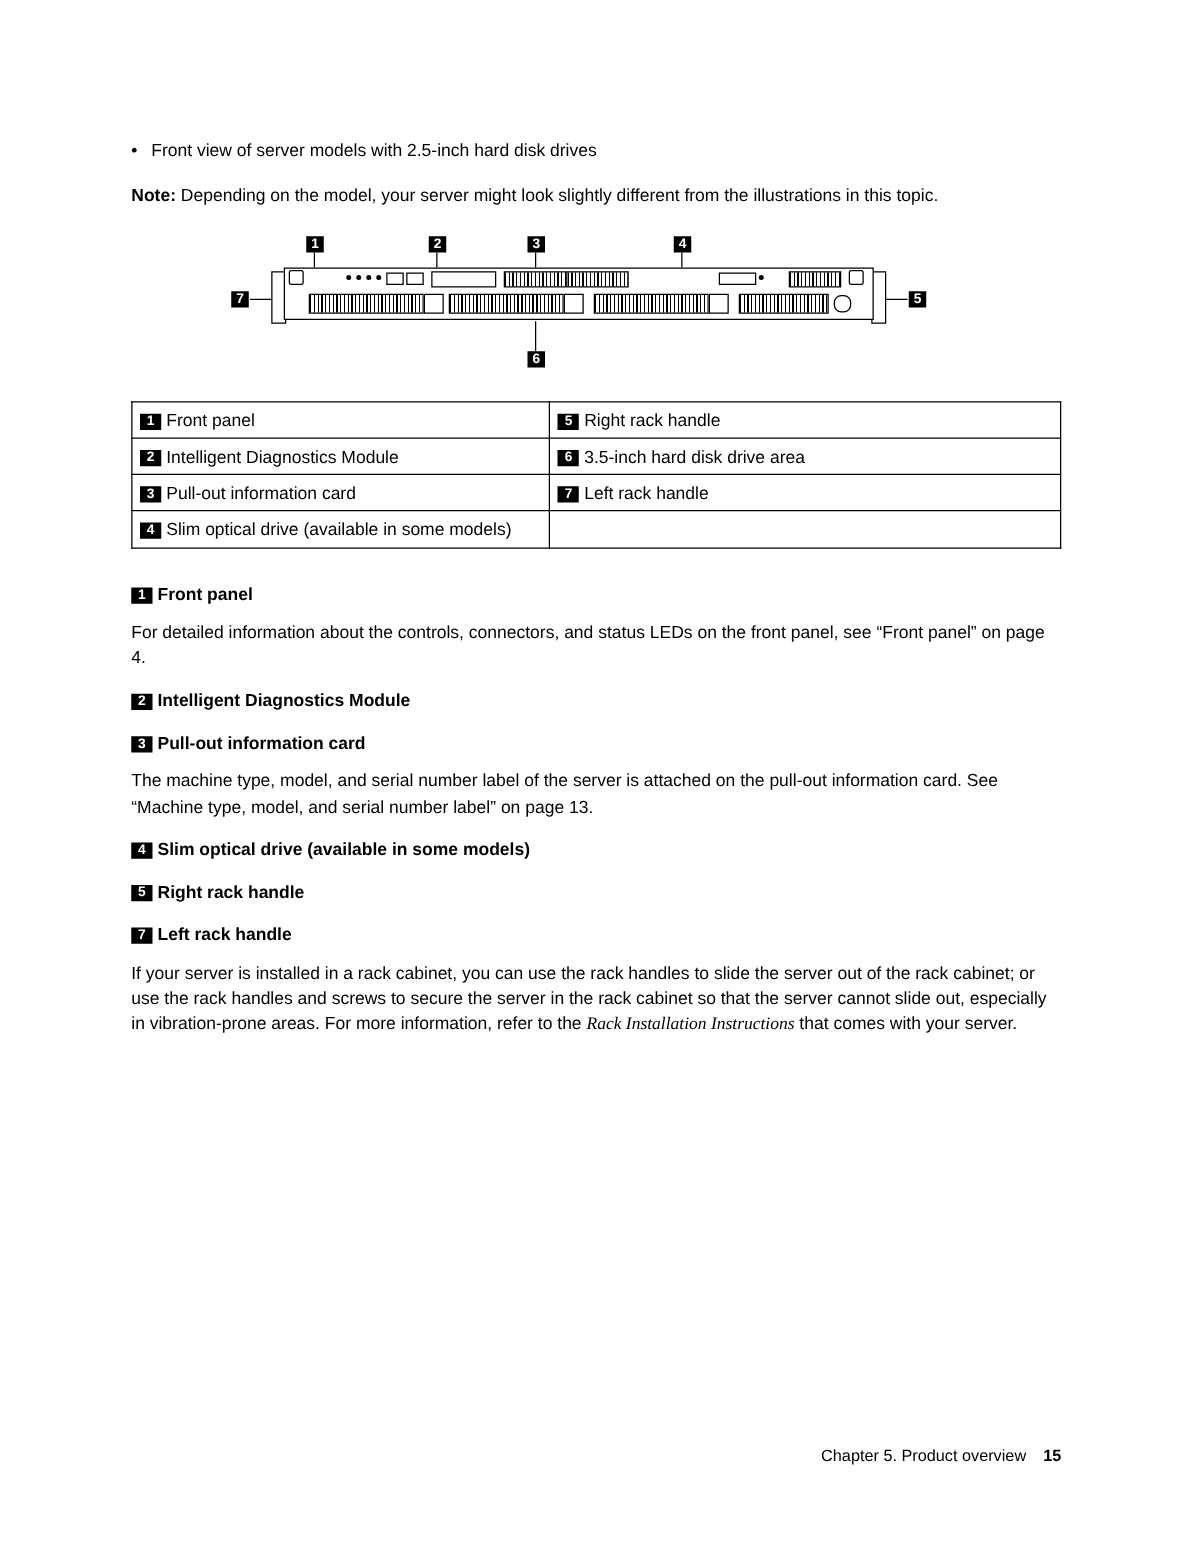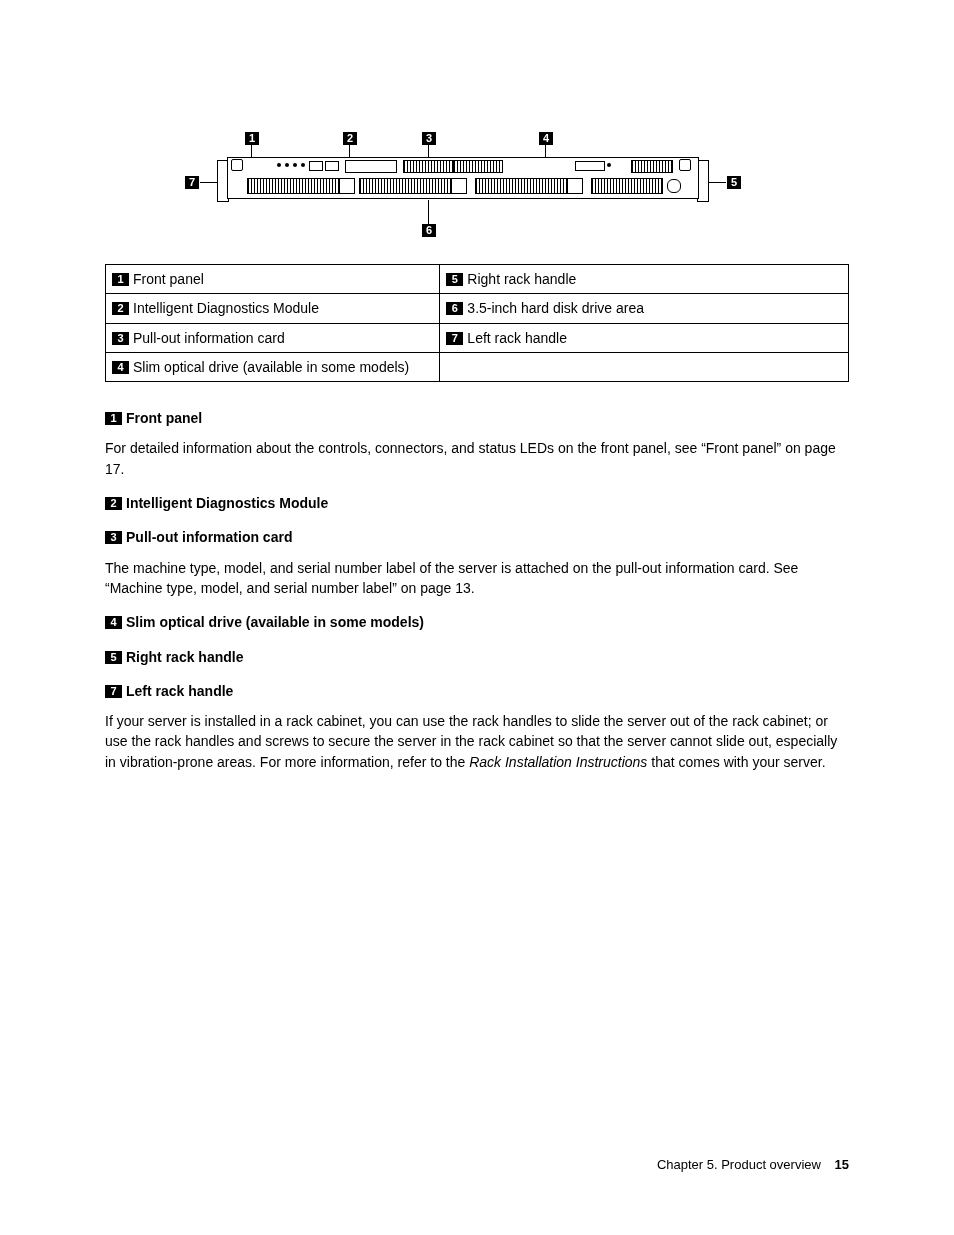--- a/index.html
+++ b/index.html
@@ -99,28 +99,35 @@
     margin: 14px 0 10px 0;
   }
   .item-para { margin: 0 0 14px 0; }
   .footer {
     position: absolute;
     bottom: 60px;
     right: 105px;
     font-size: 13px;
   }
   .footer .pagenum { font-weight: bold; margin-left: 10px; }
-  .italic { font-style: italic; }
+  .italic { font-style: italic; font-family: Liberation Serif, serif; }
 </style>
 </head>
 <body>
 
 <div class="page">
 
-
+  <div class="bullet-row">
+    <span class="bullet">•</span><span>Front view of server models with 2.5-inch hard disk drives</span>
+  </div>
+
+  <p>
+    <span class="note-label">Note:</span>
+    <span>Depending on the model, your server might look slightly different from the illustrations in this topic.</span>
+  </p>
 
 
 
   <div class="figure-wrap">
     <div class="figure-placeholder">
 
       <div class="callout-num" style="left:38px; top:0;">1</div>
       <div class="callout-num" style="left:136px; top:0;">2</div>
       <div class="callout-num" style="left:215px; top:0;">3</div>
       <div class="callout-num" style="left:332px; top:0;">4</div>
@@ -195,21 +202,21 @@
       <td><span class="num-badge">7</span><span>Left rack handle</span></td>
     </tr>
     <tr>
       <td><span class="num-badge">4</span><span>Slim optical drive (available in some models)</span></td>
       <td></td>
     </tr>
   </tbody>
     </table>
 
   <div class="item-heading"><span class="num-badge">1</span><span>Front panel</span></div>
-  <p class="item-para">For detailed information about the controls, connectors, and status LEDs on the front panel, see “Front panel” on page 17.</p>
+  <p class="item-para">For detailed information about the controls, connectors, and status LEDs on the front panel, see “Front panel” on page 4.</p>
 
   <div class="item-heading"><span class="num-badge">2</span><span>Intelligent Diagnostics Module</span></div>
 
   <div class="item-heading"><span class="num-badge">3</span><span>Pull-out information card</span></div>
   <p class="item-para">The machine type, model, and serial number label of the server is attached on the pull-out information card. See “Machine type, model, and serial number label” on page 13.</p>
 
   <div class="item-heading"><span class="num-badge">4</span><span>Slim optical drive (available in some models)</span></div>
 
   <div class="item-heading"><span class="num-badge">5</span><span>Right rack handle</span></div>
 

